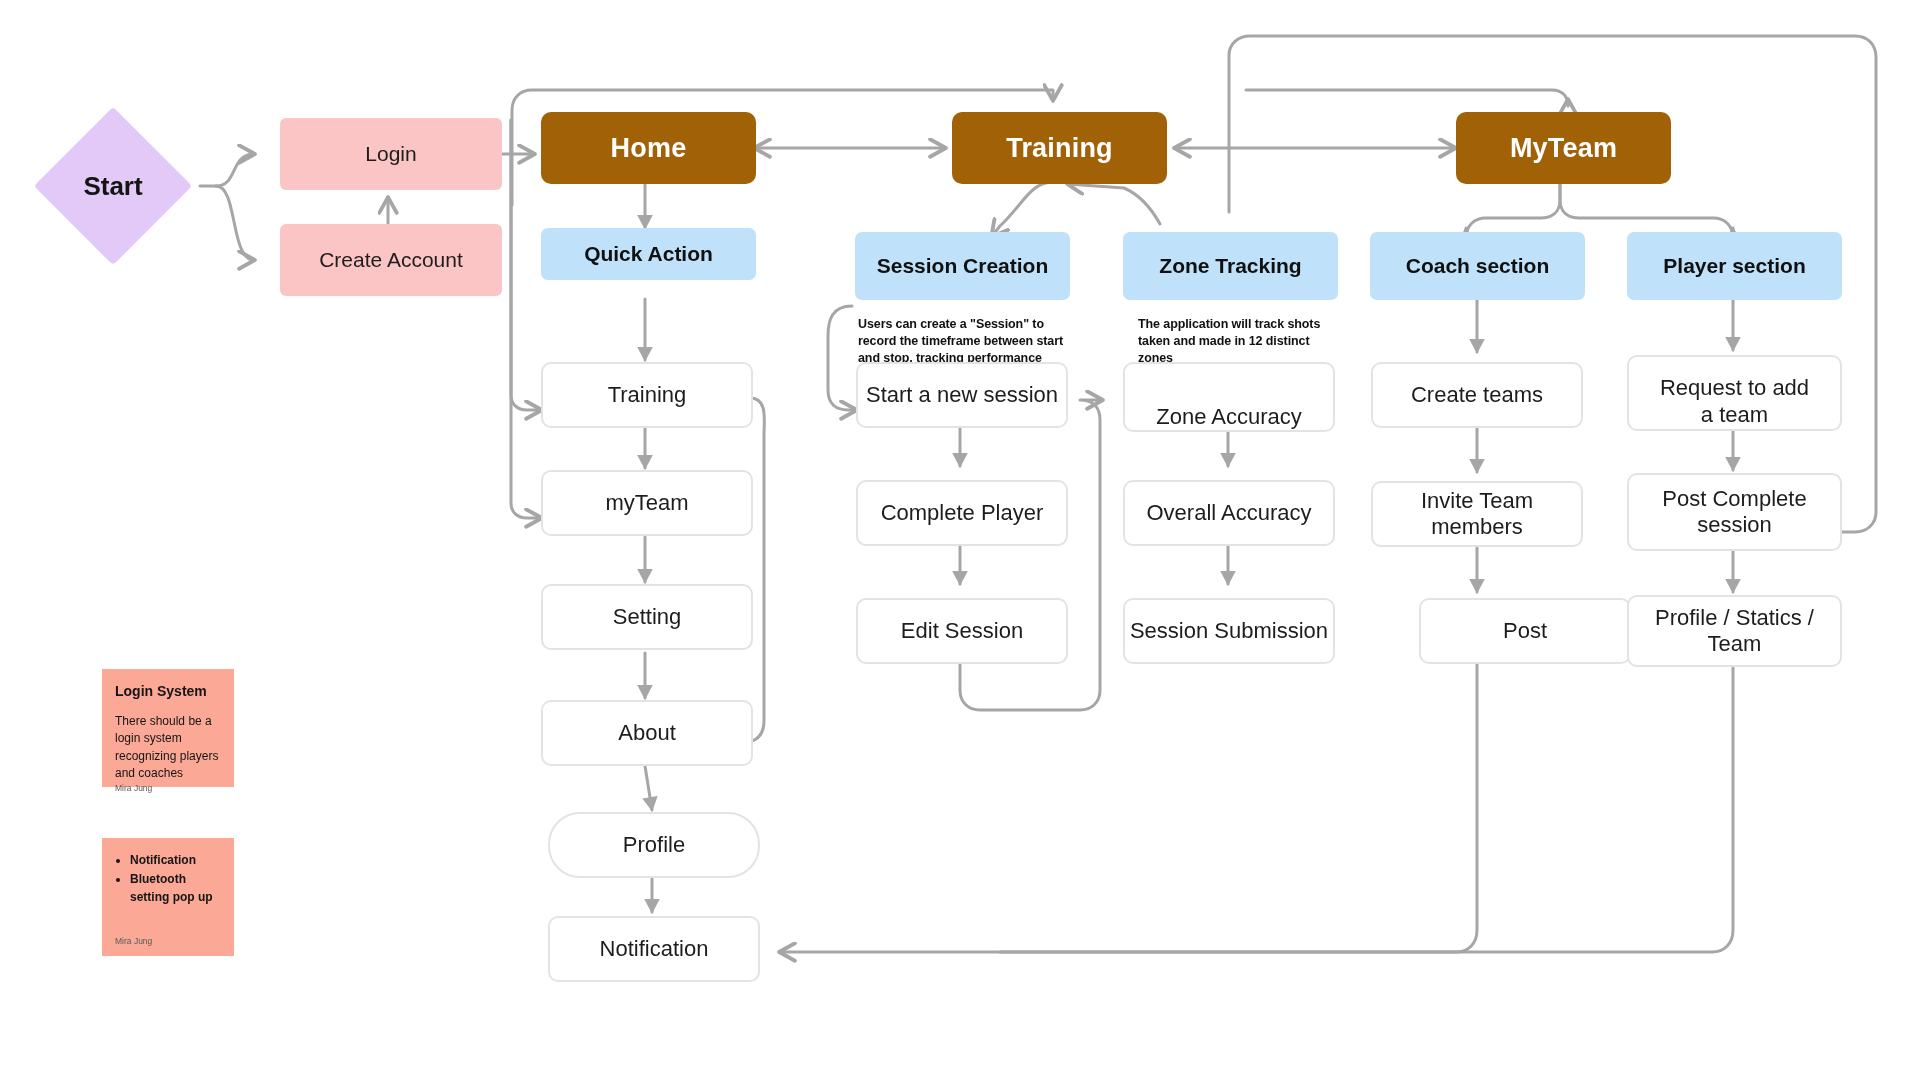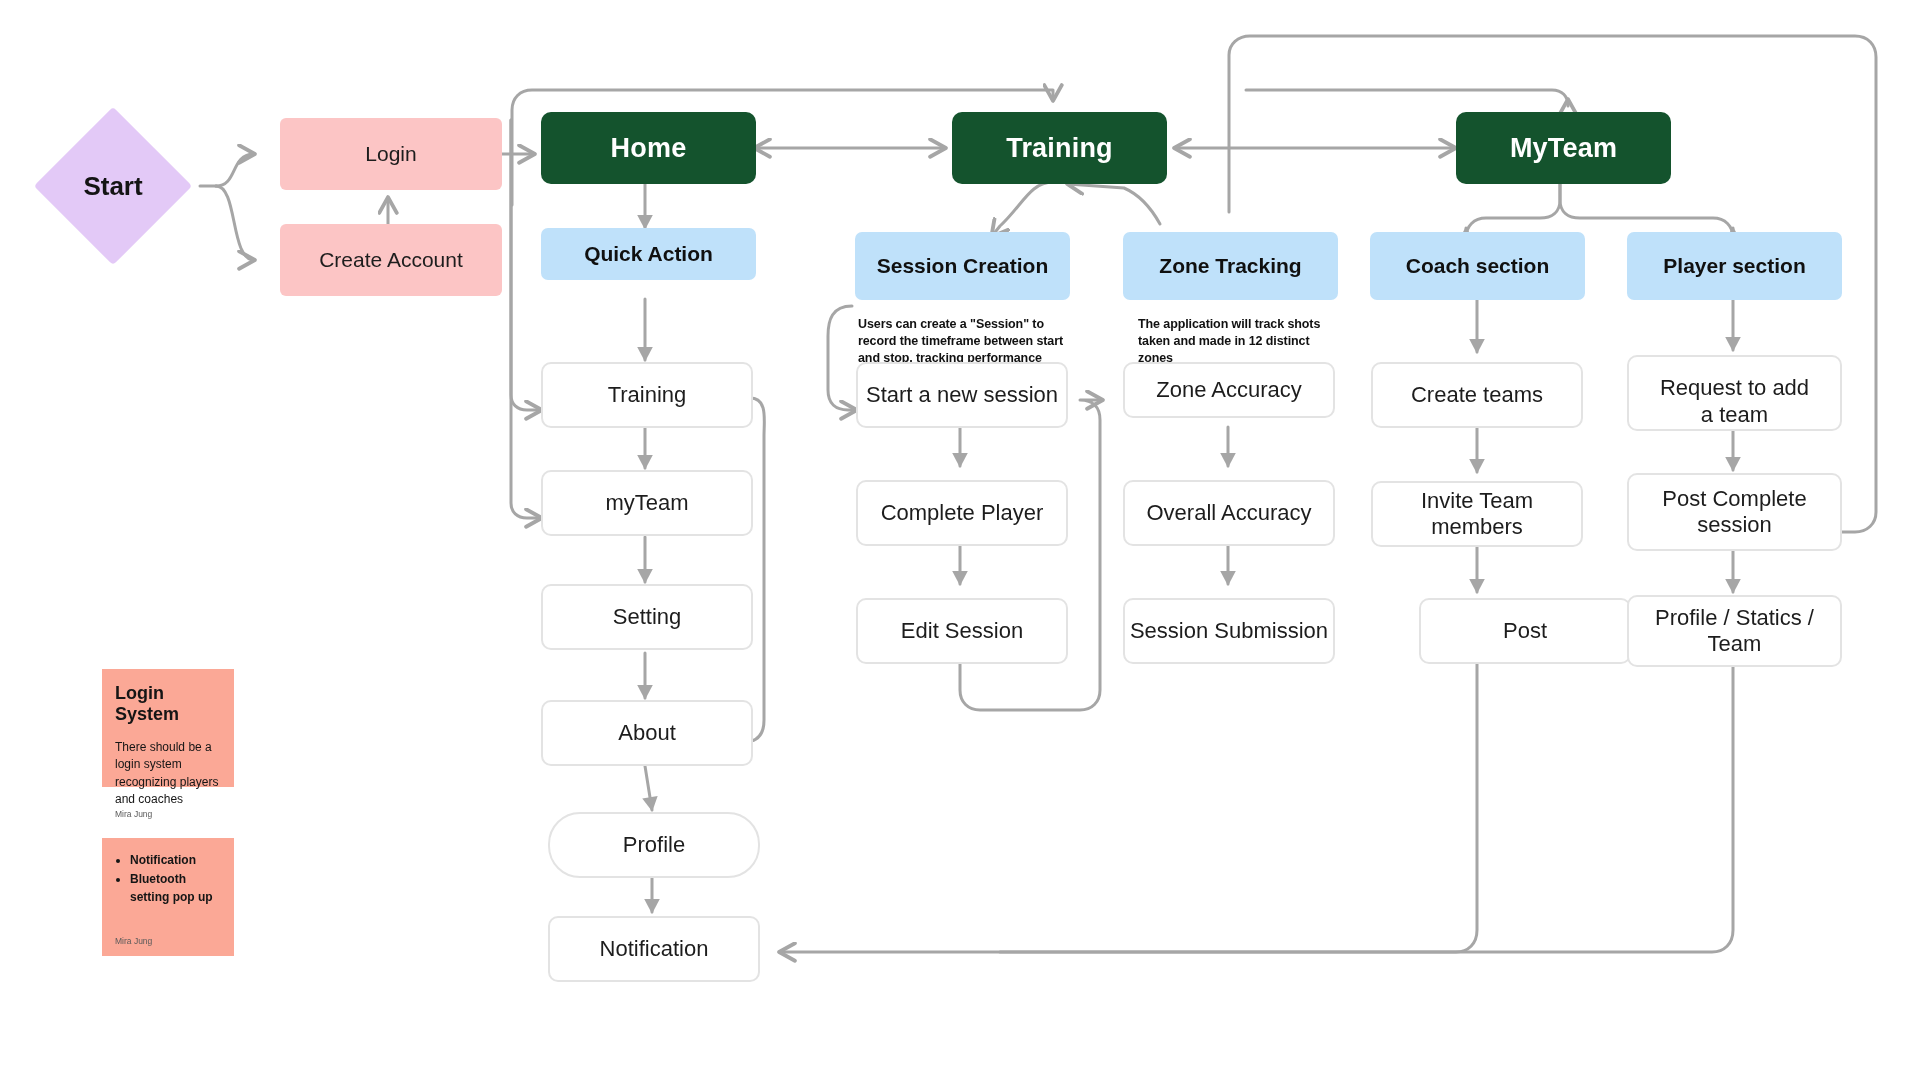--- a/index.html
+++ b/index.html
@@ -23,21 +23,21 @@
   .node {
     position: absolute;
     box-sizing: border-box;
     display: flex;
     align-items: center;
     justify-content: center;
     text-align: center;
     line-height: 1.2;
   }
   .node-dark {
-    background: #14532d;
+    background: #a16207;
     color: #ffffff;
     border-radius: 10px;
     font-weight: bold;
     font-size: 27px;
     letter-spacing: .2px;
   }
   .node-pink {
     background: #fcc5c5;
     color: #1d1d1d;
     border-radius: 6px;
@@ -82,21 +82,21 @@
   }
   .sticky {
     position: absolute;
     background: #fba896;
     box-sizing: border-box;
     padding: 14px 13px 10px 13px;
     display: flex;
     flex-direction: column;
   }
   .sticky-title {
-    font-size: 18px;
+    font-size: 14px;
     font-weight: bold;
     color: #151515;
     margin-bottom: 14px;
   }
   .sticky-body {
     font-size: 12px;
     line-height: 1.45;
     color: #151515;
     flex: 1;
   }
@@ -269,21 +269,21 @@
 <div class="node node-plain" style="left:856px; top:362px; width:212px; height:66px;">
   <span>Start a new session</span>
 </div>
 <div class="node node-plain" style="left:856px; top:480px; width:212px; height:66px;">
   <span>Complete Player</span>
 </div>
 <div class="node node-plain" style="left:856px; top:598px; width:212px; height:66px;">
   <span>Edit Session</span>
 </div>
 
-<div class="node node-plain" style="left:1123px; top:362px; width:212px; height:56px;">
+<div class="node node-plain" style="left:1123px; top:362px; width:212px; height:70px;align-items:flex-end;">
   <span>Zone Accuracy</span>
 </div>
 <div class="node node-plain" style="left:1123px; top:480px; width:212px; height:66px;">
   <span>Overall Accuracy</span>
 </div>
 <div class="node node-plain" style="left:1123px; top:598px; width:212px; height:66px;">
   <span>Session Submission</span>
 </div>
 
 <div class="node node-plain" style="left:1371px; top:362px; width:212px; height:66px;">

